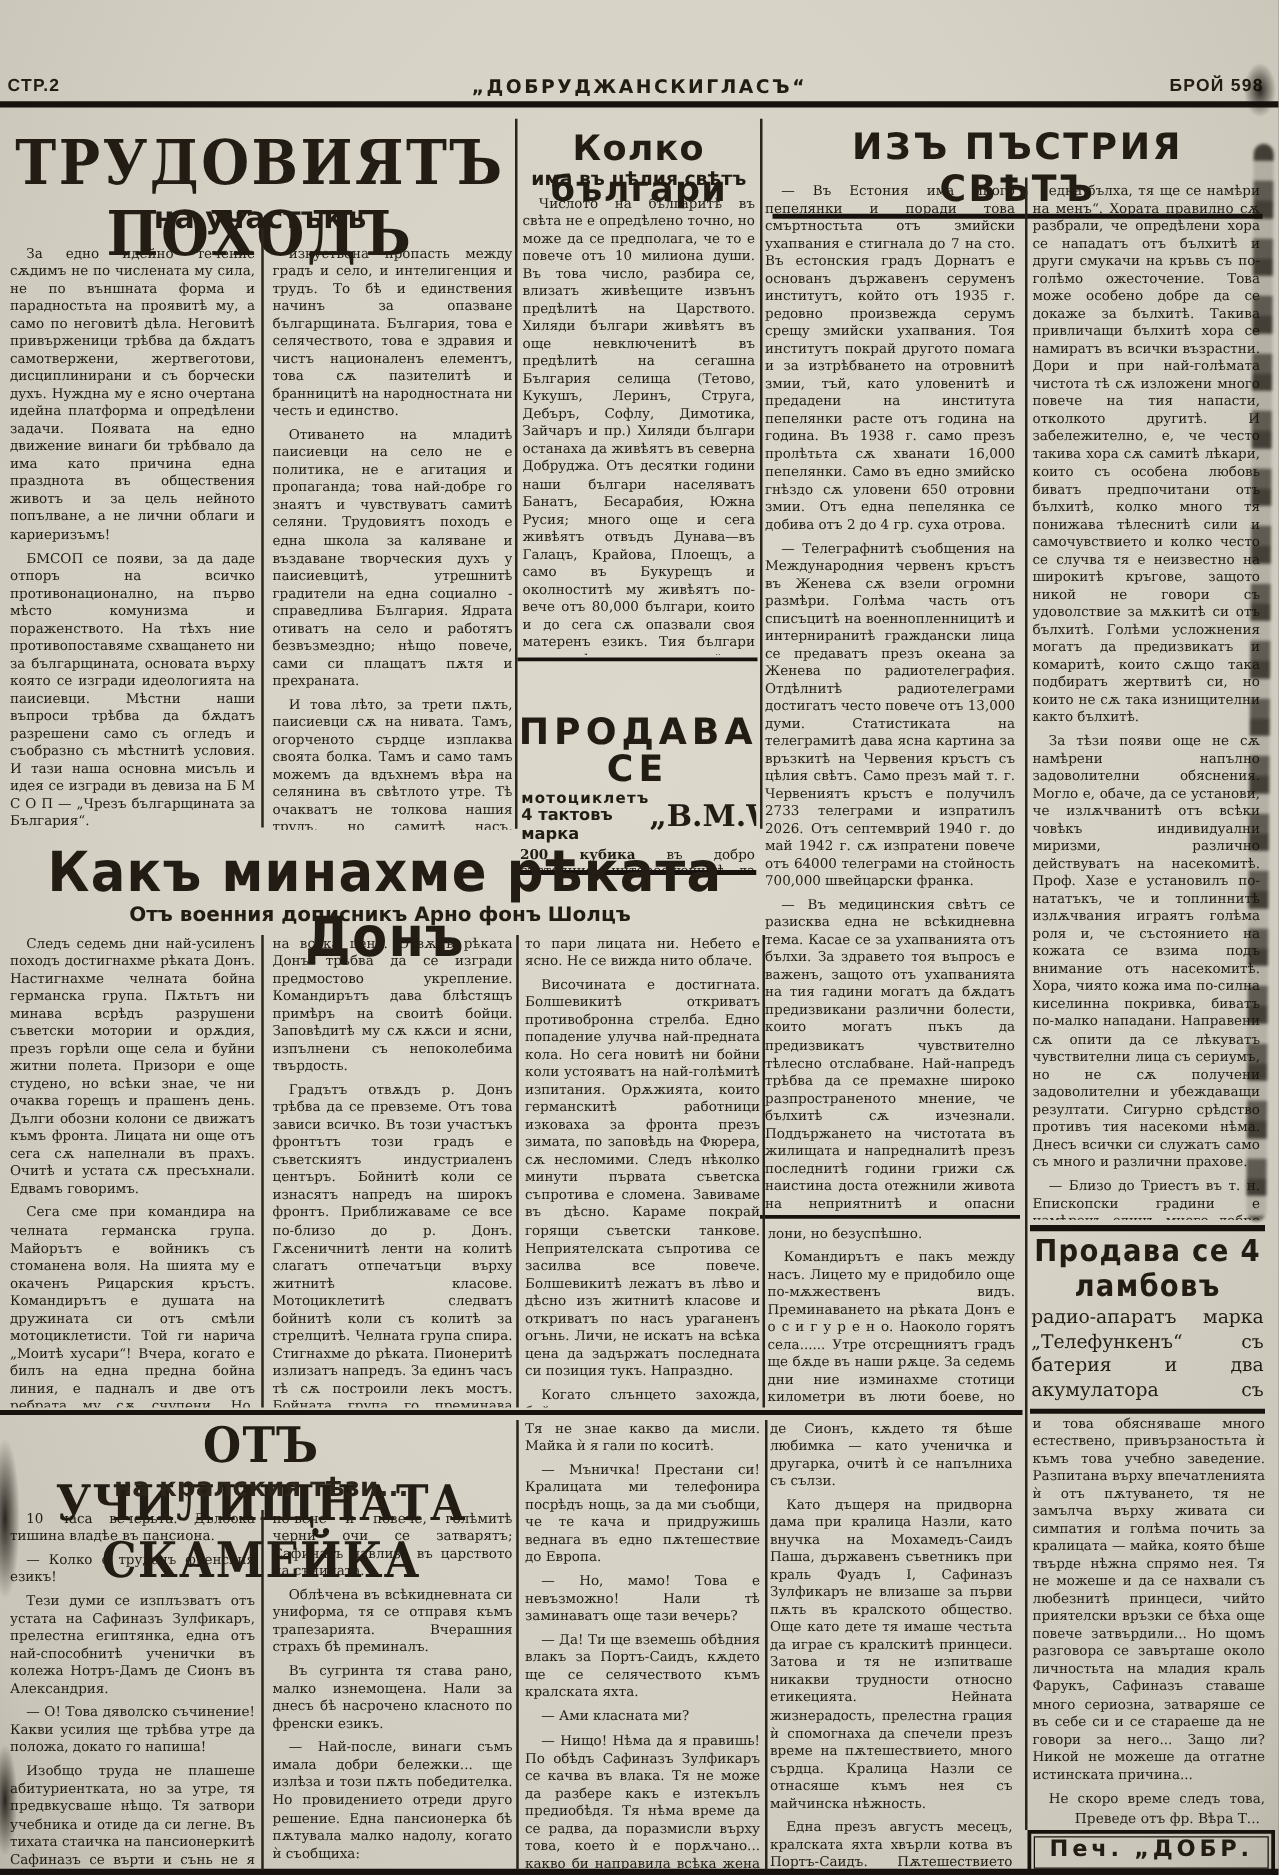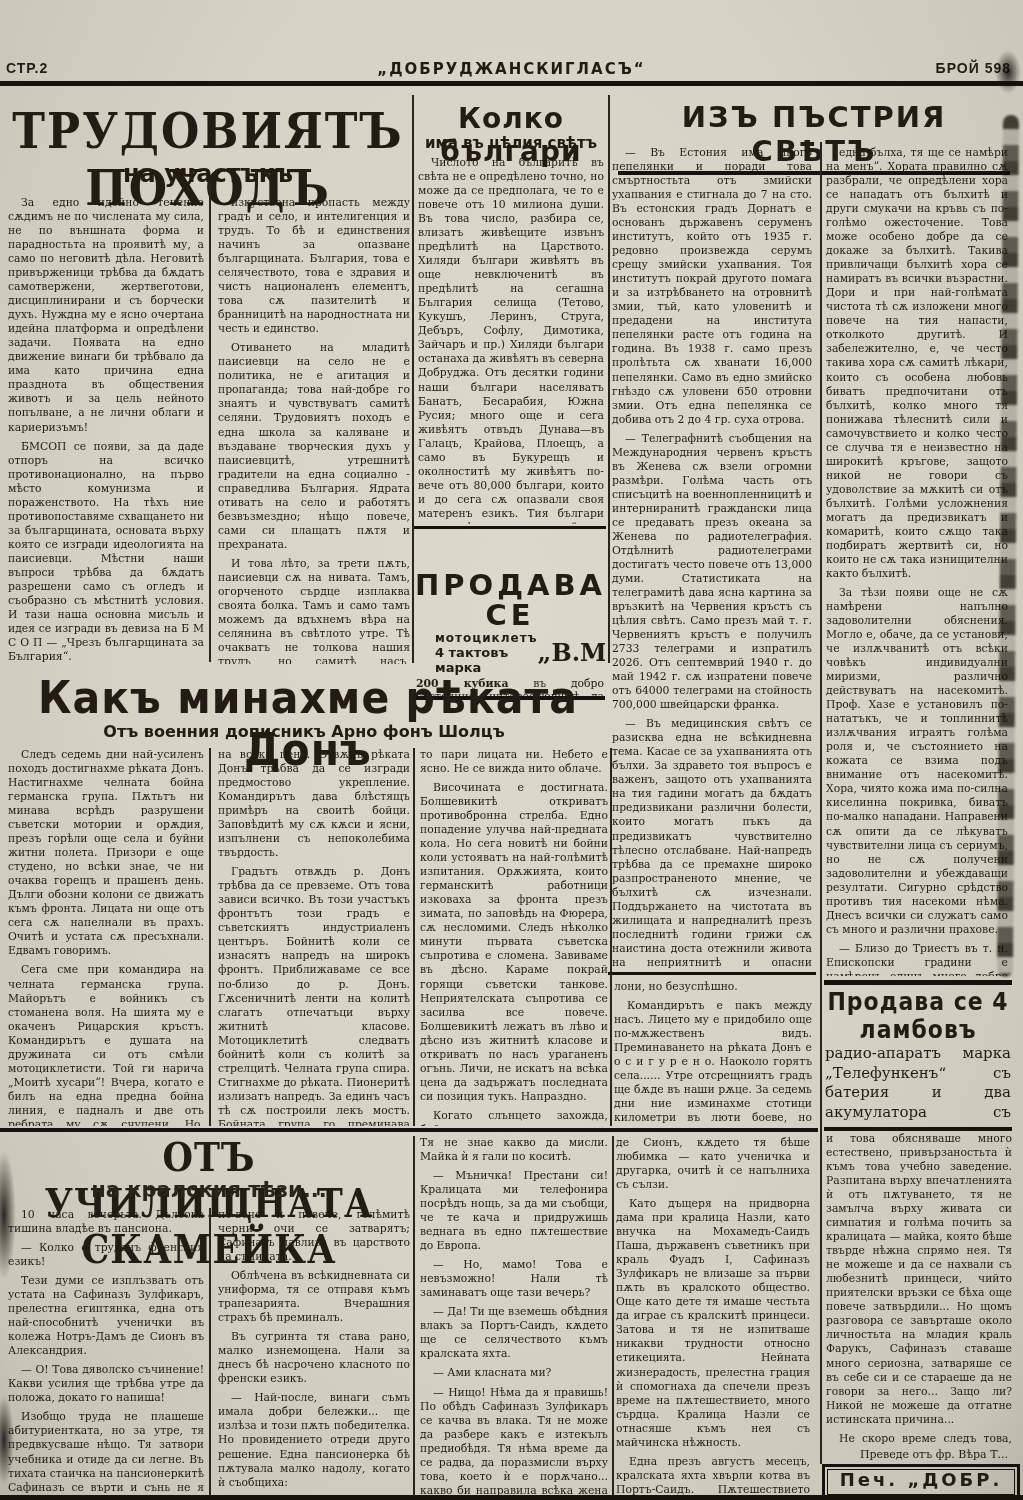--- a/index.html
+++ b/index.html
@@ -25,21 +25,21 @@
   
   .col{overflow:hidden;text-align:justify;font-size:10.8px;line-height:1.3;}
   .col p{margin:0 0 5px;text-indent:13px;}
   .col.cont p:first-child{text-indent:0;}
   .byline{font-family:"DejaVu Sans","Liberation Sans",sans-serif;font-weight:bold;text-align:center;}
   
   .ad{overflow:hidden;text-align:center;}
   .ad-top{border-top:5px solid #17120d;}
   .ad-bot{border-bottom:4px solid #17120d;}
   .ad-moto-title{font-family:"DejaVu Sans","Liberation Sans",sans-serif;font-weight:bold;font-size:29px;letter-spacing:4px;line-height:1.05;margin-top:2px;}
-  .ad-moto-row{display:flex;align-items:center;justify-content:space-between;padding:0 20px;}
+  .ad-moto-row{display:flex;align-items:center;justify-content:space-between;padding:0 2px;}
   .ad-moto-l1{font-family:"DejaVu Sans","Liberation Sans",sans-serif;font-weight:bold;font-size:12px;text-align:left;letter-spacing:1px;}
   .ad-moto-l2{font-family:"DejaVu Sans","Liberation Sans",sans-serif;font-weight:bold;font-size:13px;text-align:left;}
   .ad-moto-brand{font-size:24px;font-weight:bold;white-space:nowrap;}
   .ad-moto-body{font-size:10.8px;line-height:1.25;text-align:justify;margin:2px 1px;}
   .ad-radio-title{font-family:"DejaVu Sans","Liberation Sans",sans-serif;font-weight:bold;font-size:22px;letter-spacing:1px;margin-top:3px;transform:scaleY(1.1);transform-origin:top;}
   .ad-radio-body{font-size:15px;line-height:1.3;text-align:justify;margin:6px 1px 2px;}
   .ad-radio-ref{font-size:12.5px;letter-spacing:2px;}
   .translator{font-size:11px;text-align:right;}
   .imprint{border:3px solid #17120d;outline:1px solid #17120d;outline-offset:-6px;text-align:center;
     font-family:"DejaVu Sans","Liberation Sans",sans-serif;font-weight:bold;font-size:18px;letter-spacing:3px;line-height:26px;}

